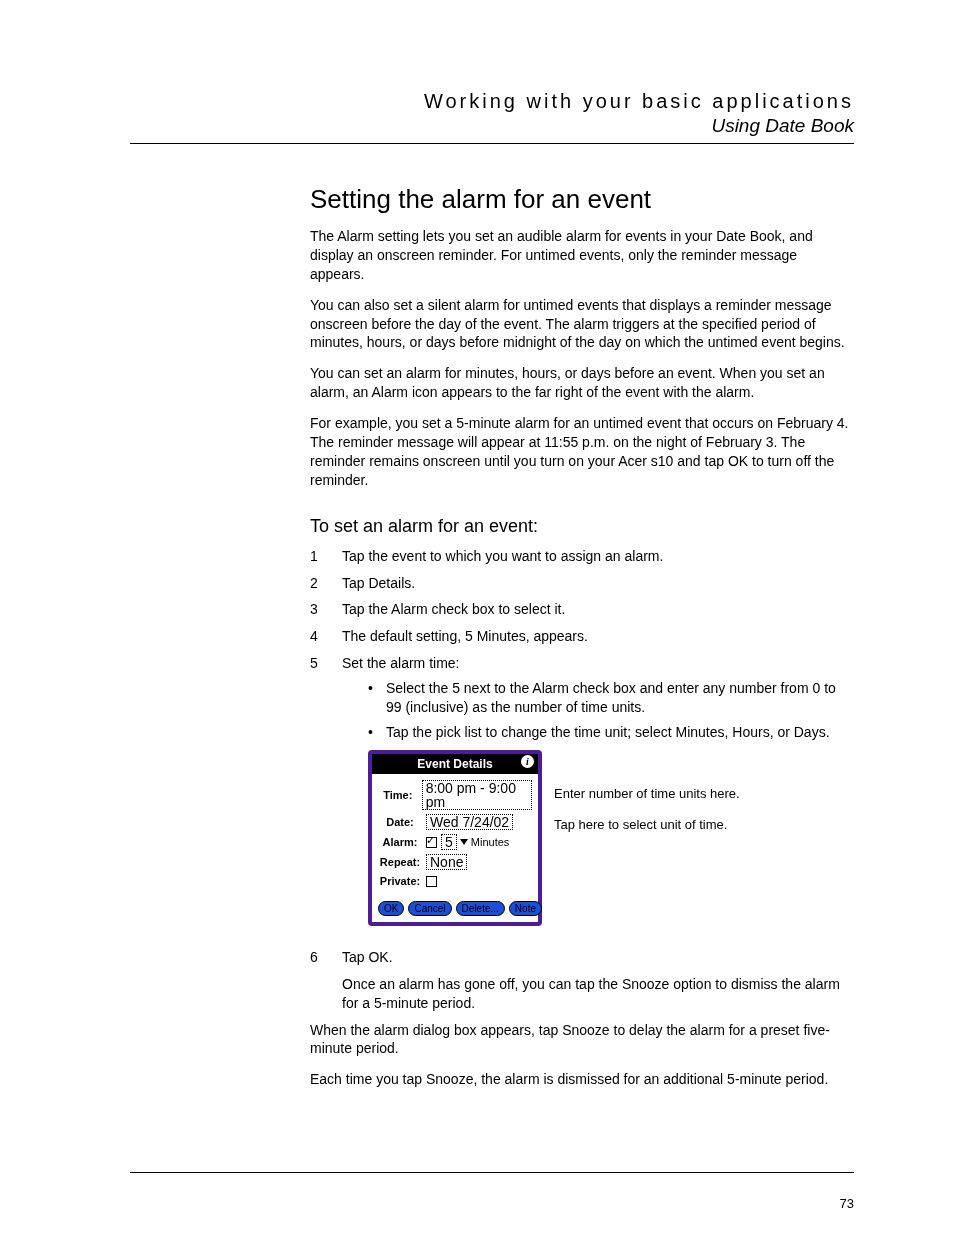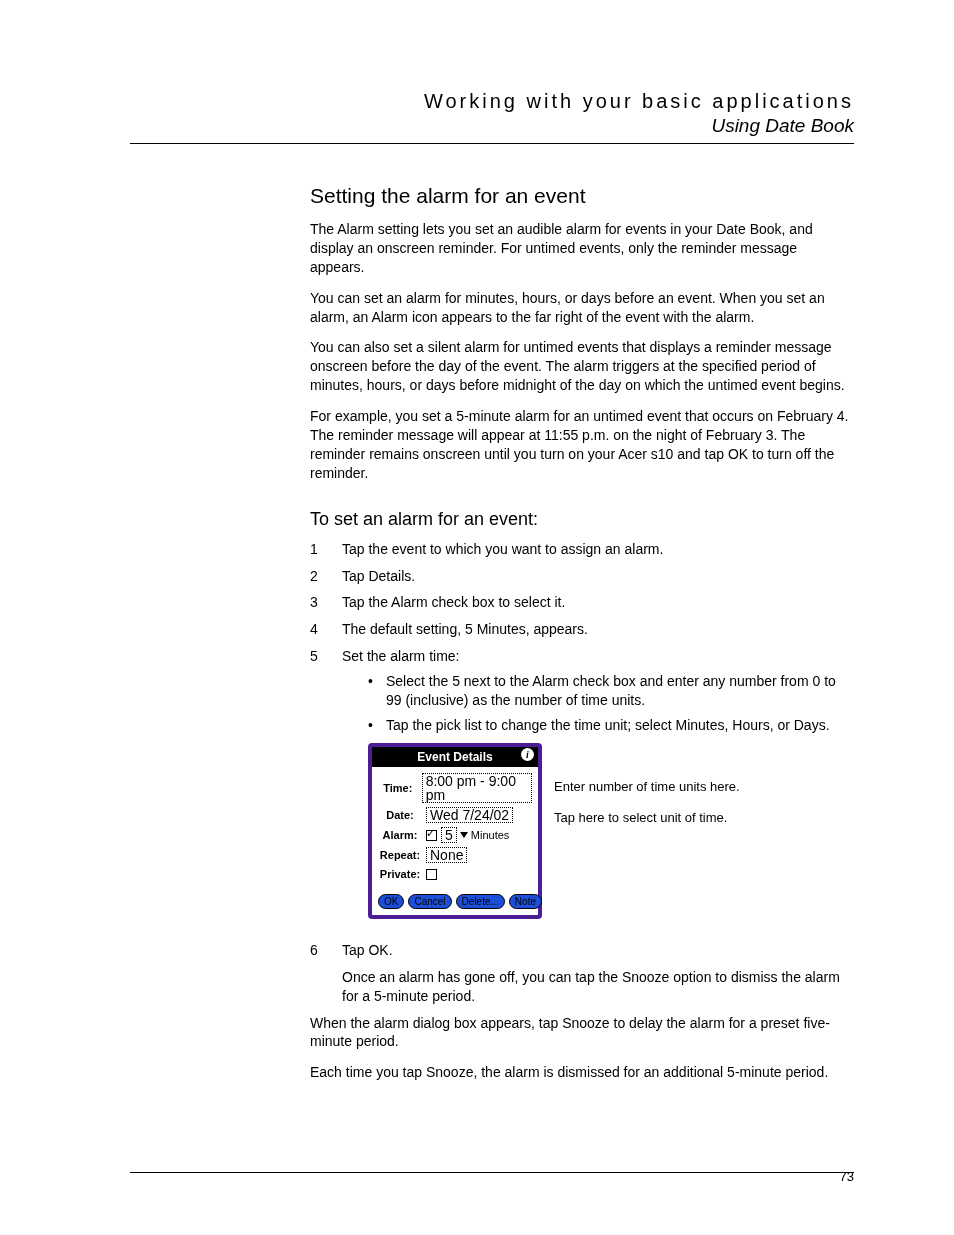--- a/index.html
+++ b/index.html
@@ -3,21 +3,21 @@
 <meta charset="utf-8">
 <style>
   * { box-sizing: border-box; margin: 0; padding: 0; }
   html, body { width: 954px; background: #fff; font-family: "Segoe UI", "Helvetica Neue", Arial, sans-serif; color: #000; }
   .page { width: 954px; min-height: 1235px; padding: 90px 100px 60px 130px; position: relative; }
   .running-head { text-align: right; }
   .running-head .line1 { font-size: 20px; letter-spacing: 3px; font-weight: 400; }
   .running-head .line2 { font-size: 19px; font-style: italic; margin-top: 2px; }
   .hr { border: none; border-top: 1px solid #000; margin-top: 6px; margin-bottom: 40px; }
   .content { margin-left: 180px; }
-  .h1 { font-size: 21px; font-weight: 400; margin-bottom: 12px; }
+  .h1 { font-size: 26px; font-weight: 400; margin-bottom: 12px; }
   .p { font-size: 14px; line-height: 1.35; margin-bottom: 12px; }
   .h2 { font-size: 18px; font-weight: 400; margin-top: 26px; margin-bottom: 10px; }
   .ol { list-style: none; }
   .ol > li { display: flex; font-size: 14px; line-height: 1.35; margin-bottom: 8px; }
   .ol > li .num { width: 32px; flex-shrink: 0; }
   .ol > li .body { flex: 1; }
   .ul { list-style: none; margin-top: 6px; margin-left: 26px; }
   .ul > li { display: flex; font-size: 14px; line-height: 1.35; margin-bottom: 6px; }
   .ul > li .dot { width: 18px; flex-shrink: 0; }
   .figwrap { display: flex; align-items: flex-start; margin: 8px 0 14px 26px; }
@@ -28,41 +28,41 @@
   .device-header .info { position: absolute; right: 4px; top: 1px; width: 13px; height: 13px; border-radius: 50%; background: #fff; color: #000; font-size: 10px; line-height: 13px; text-align: center; font-family: Georgia, serif; font-style: italic; font-weight: bold; }
   .device-body { padding: 6px 6px 4px 6px; font-size: 11px; }
   .drow { display: flex; align-items: center; margin-bottom: 4px; }
   .dlabel { font-weight: bold; text-align: center; width: 48px; padding-right: 4px; }
   .dotted { border: 1px dotted #000; padding: 0 3px; font-size: 14px; line-height: 14px; background: #fff; }
   .chk { width: 11px; height: 11px; border: 1.5px solid #000; display: inline-flex; align-items: center; justify-content: center; margin-right: 4px; position: relative; }
   .chk.checked::after { content: "✓"; font-size: 11px; line-height: 9px; position: absolute; top: -2px; left: -1px; }
   .tri { display: inline-block; width: 0; height: 0; border-left: 4px solid transparent; border-right: 4px solid transparent; border-top: 6px solid #000; margin: 0 3px; vertical-align: middle; }
   .device-buttons { display: flex; gap: 4px; padding: 4px 6px 6px 6px; justify-content: flex-start; }
   .dbtn { border: 1.2px solid #000; border-radius: 8px; font-size: 10px; padding: 0 5px; line-height: 13px; background: #1d4ed8; }
-  .page-num { position: absolute; bottom: 51px; right: 100px; font-size: 13px; }
+  .page-num { position: absolute; bottom: 24px; right: 100px; font-size: 13px; }
   .footer-line { position: absolute; bottom: 62px; left: 130px; right: 100px; border-top: 1px solid #000; }
 </style>
 </head>
 <body>
 
 <div class="page">
 
   <div class="running-head">
     <div class="line1">Working with your basic applications</div>
     <div class="line2">Using Date Book</div>
   </div>
   <hr class="hr">
 
   <div class="content">
 
     <div class="h1">Setting the alarm for an event</div>
 
     <div class="p">The Alarm setting lets you set an audible alarm for events in your Date Book, and display an onscreen reminder. For untimed events, only the reminder message appears.</div>
+    <div class="p">You can also set a silent alarm for untimed events that displays a reminder message onscreen before the day of the event. The alarm triggers at the specified period of minutes, hours, or days before midnight of the day on which the untimed event begins.</div>
     <div class="p">You can set an alarm for minutes, hours, or days before an event. When you set an alarm, an Alarm icon appears to the far right of the event with the alarm.</div>
-    <div class="p">You can also set a silent alarm for untimed events that displays a reminder message onscreen before the day of the event. The alarm triggers at the specified period of minutes, hours, or days before midnight of the day on which the untimed event begins.</div>
     <div class="p">For example, you set a 5-minute alarm for an untimed event that occurs on February 4. The reminder message will appear at 11:55 p.m. on the night of February 3. The reminder remains onscreen until you turn on your Acer s10 and tap OK to turn off the reminder.</div>
 
     <div class="h2">To set an alarm for an event:</div>
 
     <ol class="ol">
       <li>
         <span class="num">1</span>
         <span class="body">Tap the event to which you want to assign an alarm.</span>
       </li>
       <li>

